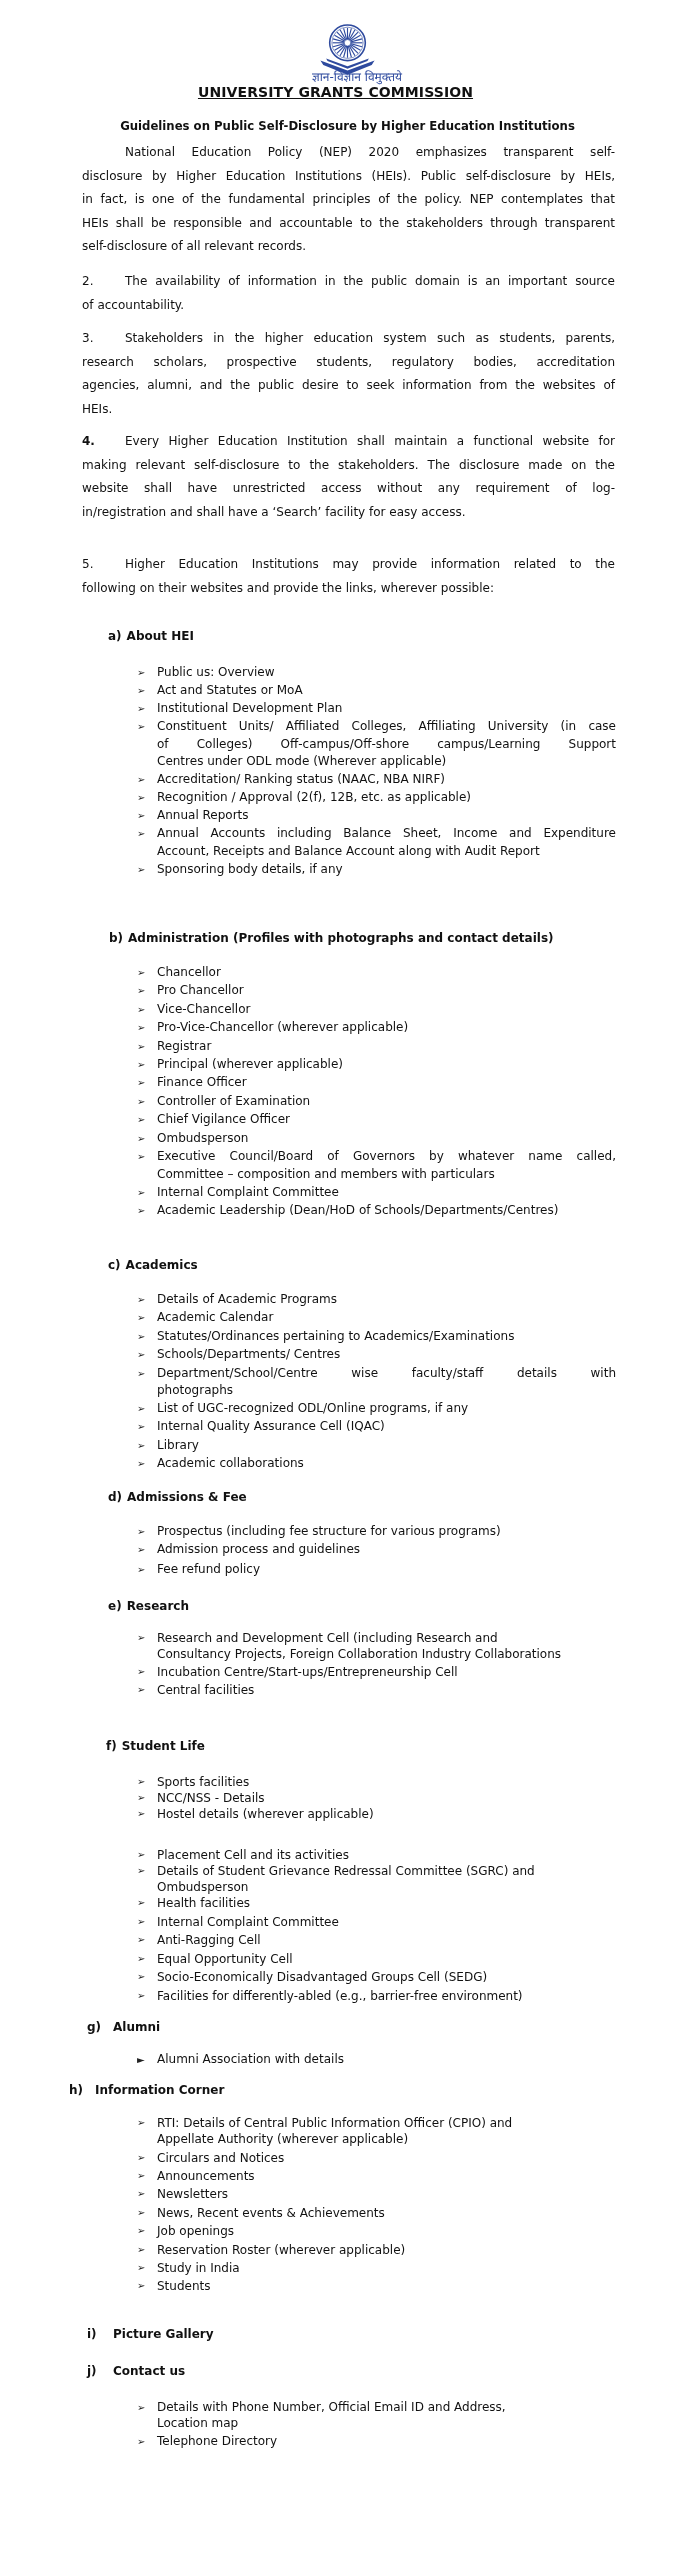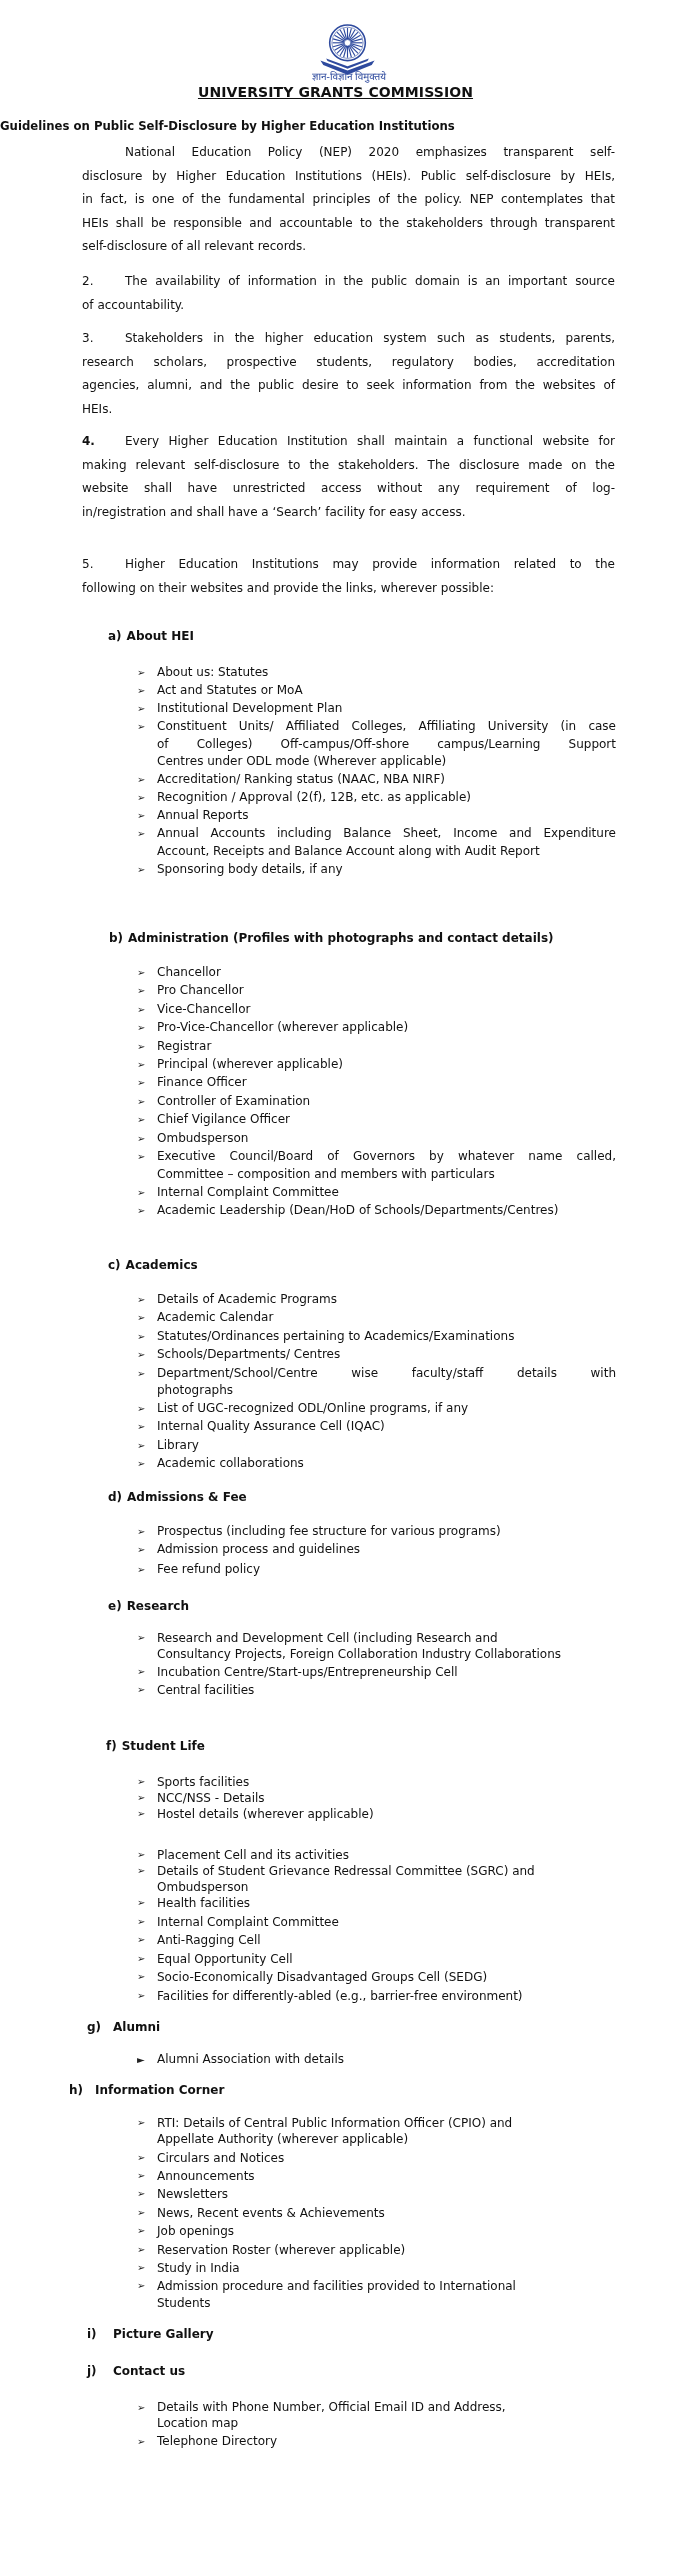--- a/index.html
+++ b/index.html
@@ -2,24 +2,24 @@
 <html style="font-size:11.3px"><head>
 <meta charset="utf-8">
 <style>
   html, body { margin:0; padding:0; }
   body {
     width:695px; height:2576px; position:relative; background:#ffffff;
     font-family:"DejaVu Sans", sans-serif; color:#111111; overflow:hidden;
   }
   .logo { position:absolute; left:319px; top:20px; width:57px; height:57px; }
   .motto { position:absolute; left:312px; top:73px; width:71px; text-align:left;
-           font-size:10px; line-height:8.5px; color:#2e4a9e; white-space:nowrap;font-family:Liberation Serif, serif; }
+           font-size:12px; line-height:8.5px; color:#2e4a9e; white-space:nowrap; }
   .org { position:absolute; left:0; top:83px; width:671px; text-align:center;
          font-weight:bold; font-size:14px; line-height:18.4px; text-decoration:underline; letter-spacing:0.1px; }
-  .doc-title { position:absolute; left:0; top:118px; width:695px; text-align:left;
+  .doc-title { position:absolute; left:0; top:118px; width:695px; text-align:center;
                font-weight:bold; font-size:11.7px; line-height:17px; }
 
   .para { position:absolute; left:82px; width:533px; font-size:12px; }
   .pl { position:relative; height:23.6px; line-height:23.6px; white-space:nowrap;
         text-align:justify; text-align-last:justify; }
   .pl.last { text-align-last:left; }
   .pl.ind { padding-left:43px; }
   .pl .num { position:absolute; left:0; top:0; }
   .pl .num.bold { font-weight:bold; }
 
@@ -96,21 +96,21 @@
 
 <div class="para" style="top:553px">
   <div class="pl ind"><span class="num">5.</span><span>Higher Education Institutions may provide information related to the</span></div>
   <div class="pl last">following on their websites and provide the links, wherever possible:</div>
 </div>
 
 <div class="sh" style="left:108px; top:628px"><span class="lbl">a)</span><span>About HEI</span></div>
 <div class="list" style="top:664px; --lh:17.4px; --mb:0.7px">
   <div class="li">
       <span class="bl">➢</span>
-      <span class="ln">About us: Statutes</span>
+      <span class="ln">Public us: Overview</span>
     </div>
   <div class="li">
       <span class="bl">➢</span>
       <span class="ln">Act and Statutes or MoA</span>
     </div>
   <div class="li">
       <span class="bl">➢</span>
       <span class="ln">Institutional Development Plan</span>
     </div>
   <div class="li jl">
@@ -362,21 +362,20 @@
   <div class="li">
       <span class="bl">➢</span>
       <span class="ln">Reservation Roster (wherever applicable)</span>
     </div>
   <div class="li">
       <span class="bl">➢</span>
       <span class="ln">Study in India</span>
     </div>
   <div class="li">
       <span class="bl">➢</span>
-      <span class="ln">Admission procedure and facilities provided to International</span>
       <span class="ln">Students</span>
     </div>
 </div>
 
 <div class="sh wide" style="left:87px; top:2326px"><span class="lbl">i)</span><span>Picture Gallery</span></div>
 
 <div class="sh wide" style="left:87px; top:2363px"><span class="lbl">j)</span><span>Contact us</span></div>
 <div class="list" style="top:2400px; --lh:15.6px; --mb:2.8px">
   <div class="li">
       <span class="bl">➢</span>

